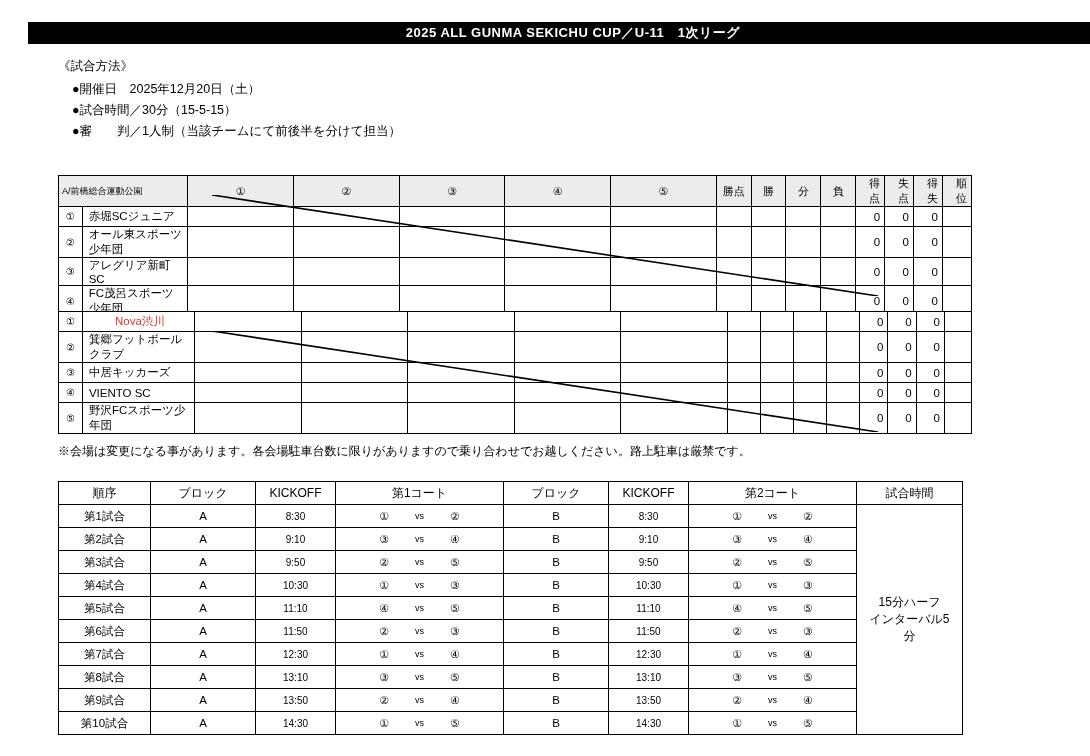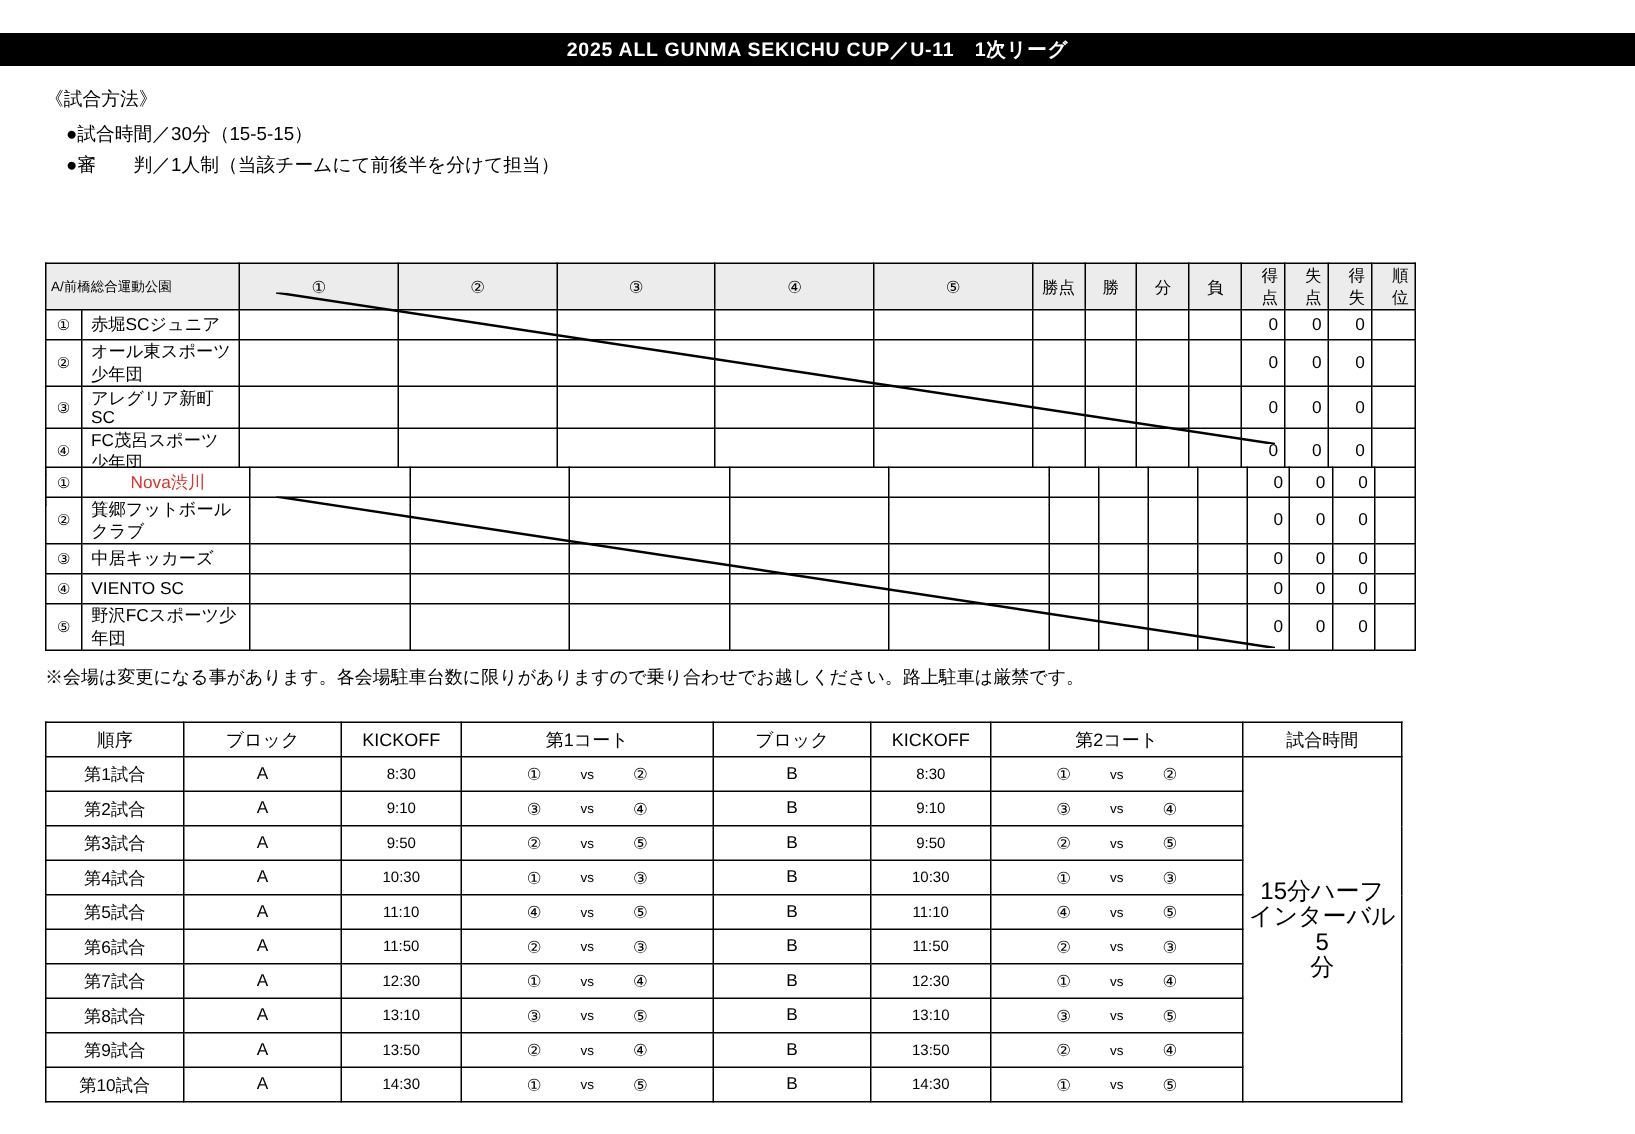--- a/index.html
+++ b/index.html
@@ -3,21 +3,21 @@
 <meta charset="utf-8">
 <style>
   * { box-sizing: border-box; }
   html, body {
     margin: 0; padding: 0;
     width: 1090px; height: 756px;
     background: #ffffff;
     font-family: "Liberation Sans", sans-serif;
     color: #000;
   }
-  .page { position: relative; width: 944px; height: 756px; }
+  .page { position: relative; width: 944px; height: 756px; margin-left: 28px; }
 
   
   .titlebar {
     position: absolute; left: 0; top: 22px; width: 1090px; height: 22px;
     background: #000; color: #fff;
     font-size: 13px; font-weight: bold; letter-spacing: 0.5px;
     display: flex; align-items: center; justify-content: center;
     font-family: "Liberation Sans", sans-serif;
   }
 
@@ -67,33 +67,34 @@
   .sched .c-ko  { width: 80px; font-size: 10px; }
   .sched .c-ct  { width: 168px; }
   .sched .c-dur { width: 106px; }
   .sched .mhead { font-size: 12px; }
   .sched .match { padding: 0; }
   .sched .match .in {
     display: flex; align-items: center; justify-content: center; gap: 26px;
     font-size: 11px;
   }
   .sched .match .vs { font-size: 9px; }
-  .sched .dur { font-size: 16px; line-height: 17px; }
+  .sched .dur { font-size: 12px; line-height: 17px; }
 </style>
 </head>
 <body>
 
 <div class="page">
 
   <div class="titlebar">
     <span>2025 ALL GUNMA SEKICHU CUP／U-11　1次リーグ</span>
   </div>
 
   <div class="intro">
     <div class="head">《試合方法》</div>
+    <div class="row">●開催日　2025年12月20日（土）</div>
     <div class="row">●試合時間／30分（15-5-15）</div>
     <div class="row">●審　　判／1人制（当該チームにて前後半を分けて担当）</div>
   </div>
 
   <table class="grp" id="grpA" style="left:30px; top:175px;">
     <tbody>
         <tr>
       <td class="hdr-name" colspan="2">A/前橋総合運動公園</td>
       <td class="hdr cell">①</td>
       <td class="hdr cell">②</td>

